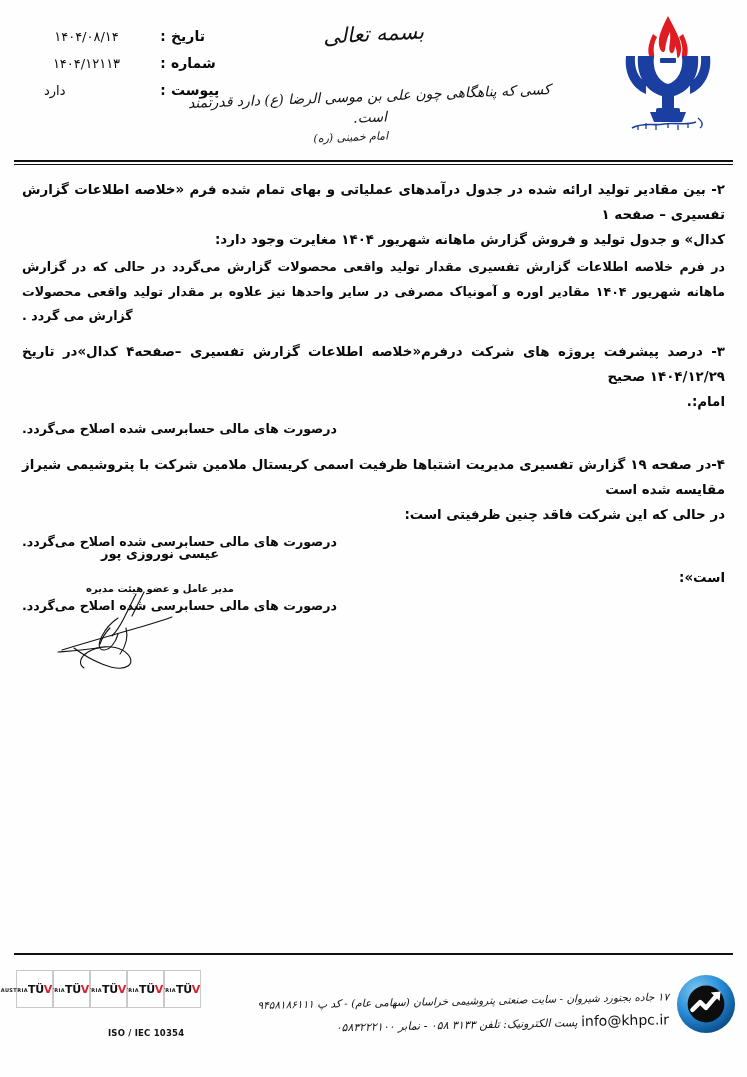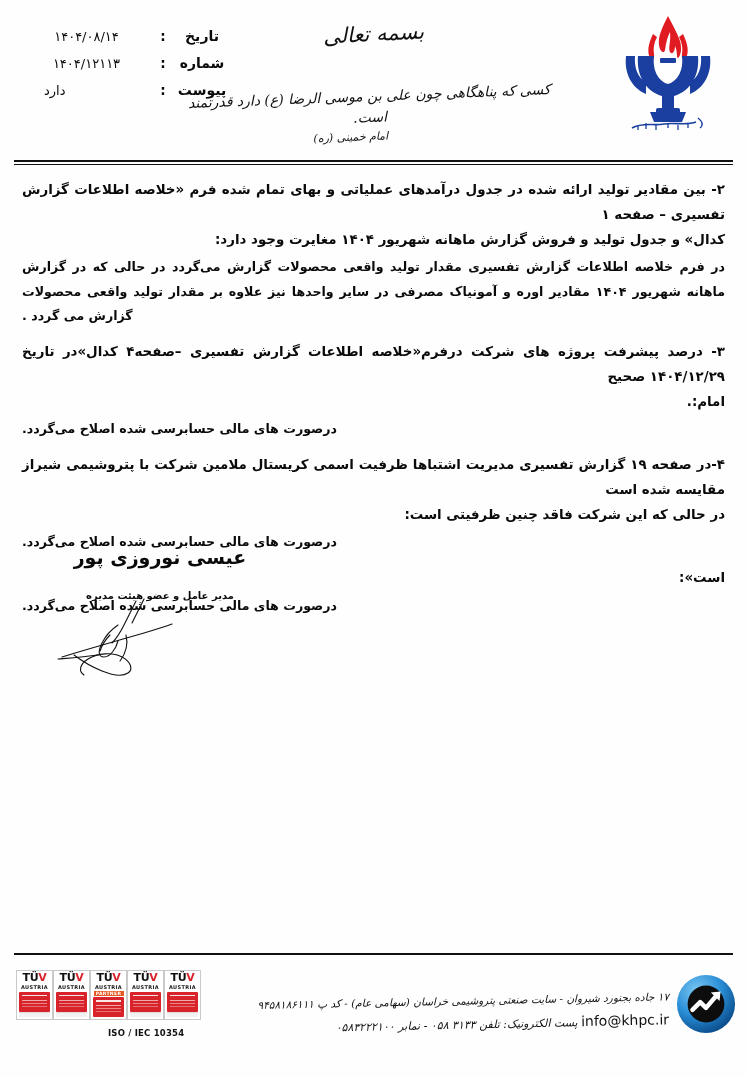--- a/index.html
+++ b/index.html
@@ -51,21 +51,21 @@
     direction: rtl;
   }
   .meta-row {
     display: flex;
     align-items: baseline;
     margin-bottom: 11px;
     white-space: nowrap;
   }
   .meta-label {
     width: 62px;
-    text-align: center;
+    text-align: left;
     font-weight: bold;
     font-size: 14px;
     letter-spacing: .2px;
   }
   .meta-colon {
     width: 16px;
     text-align: center;
     font-weight: bold;
   }
   .meta-value {
@@ -155,21 +155,21 @@
   
   .signature {
     position: absolute;
     top: 546px;
     left: 0;
     width: 320px;
     text-align: center;
     direction: rtl;
   }
   .sign-name {
-    font-size: 19px;
+    font-size: 13px;
     font-weight: bold;
     letter-spacing: .2px;
   }
   .sign-title {
     font-size: 10px;
     font-weight: bold;
     margin-top: 22px;
     letter-spacing: .2px;
   }
   .sign-mark {
@@ -199,26 +199,26 @@
 
   .badge-strip {
     position: absolute;
     top: 5px;
     left: 16px;
     display: flex;
     gap: 0;
   }
   .tuv-badge {
     width: 37px;
-    height: 50px;
+    height: 38px;
     border: 1px solid #c9c9c9;
     background: #fff;
     box-sizing: border-box;
     display: flex;
-    flex-direction: column;
+    flex-direction: row;
     align-items: center;
     padding-top: 1px;
   }
   .tuv-word {
     font-family: "DejaVu Sans", sans-serif;
     font-size: 11px;
     font-weight: bold;
     letter-spacing: -0.3px;
     line-height: 1;
     color: #111;

